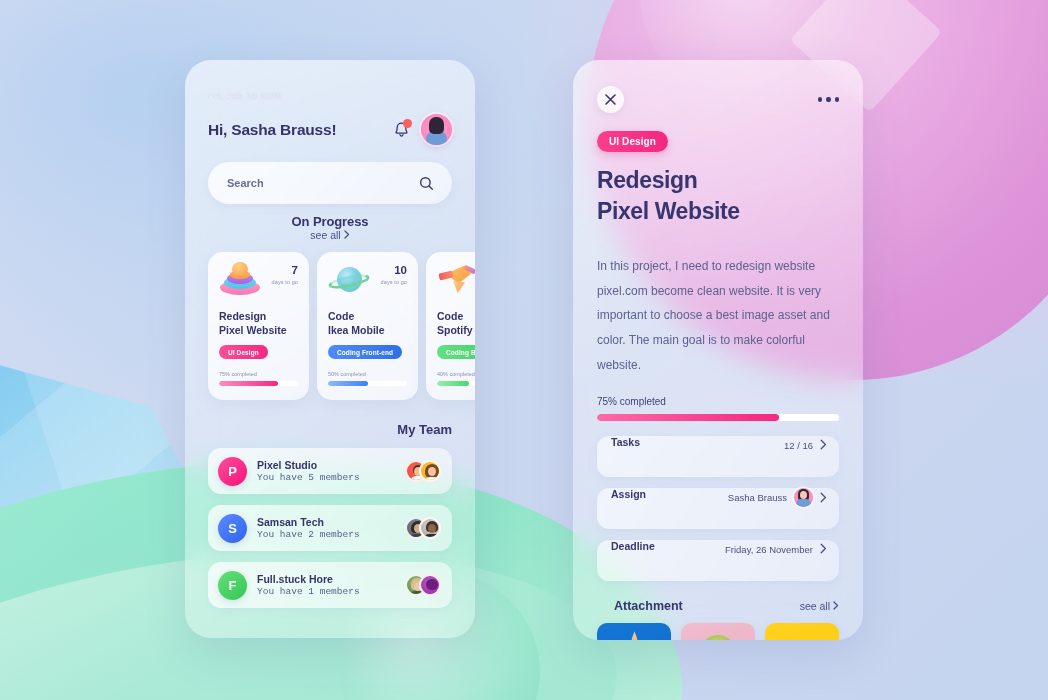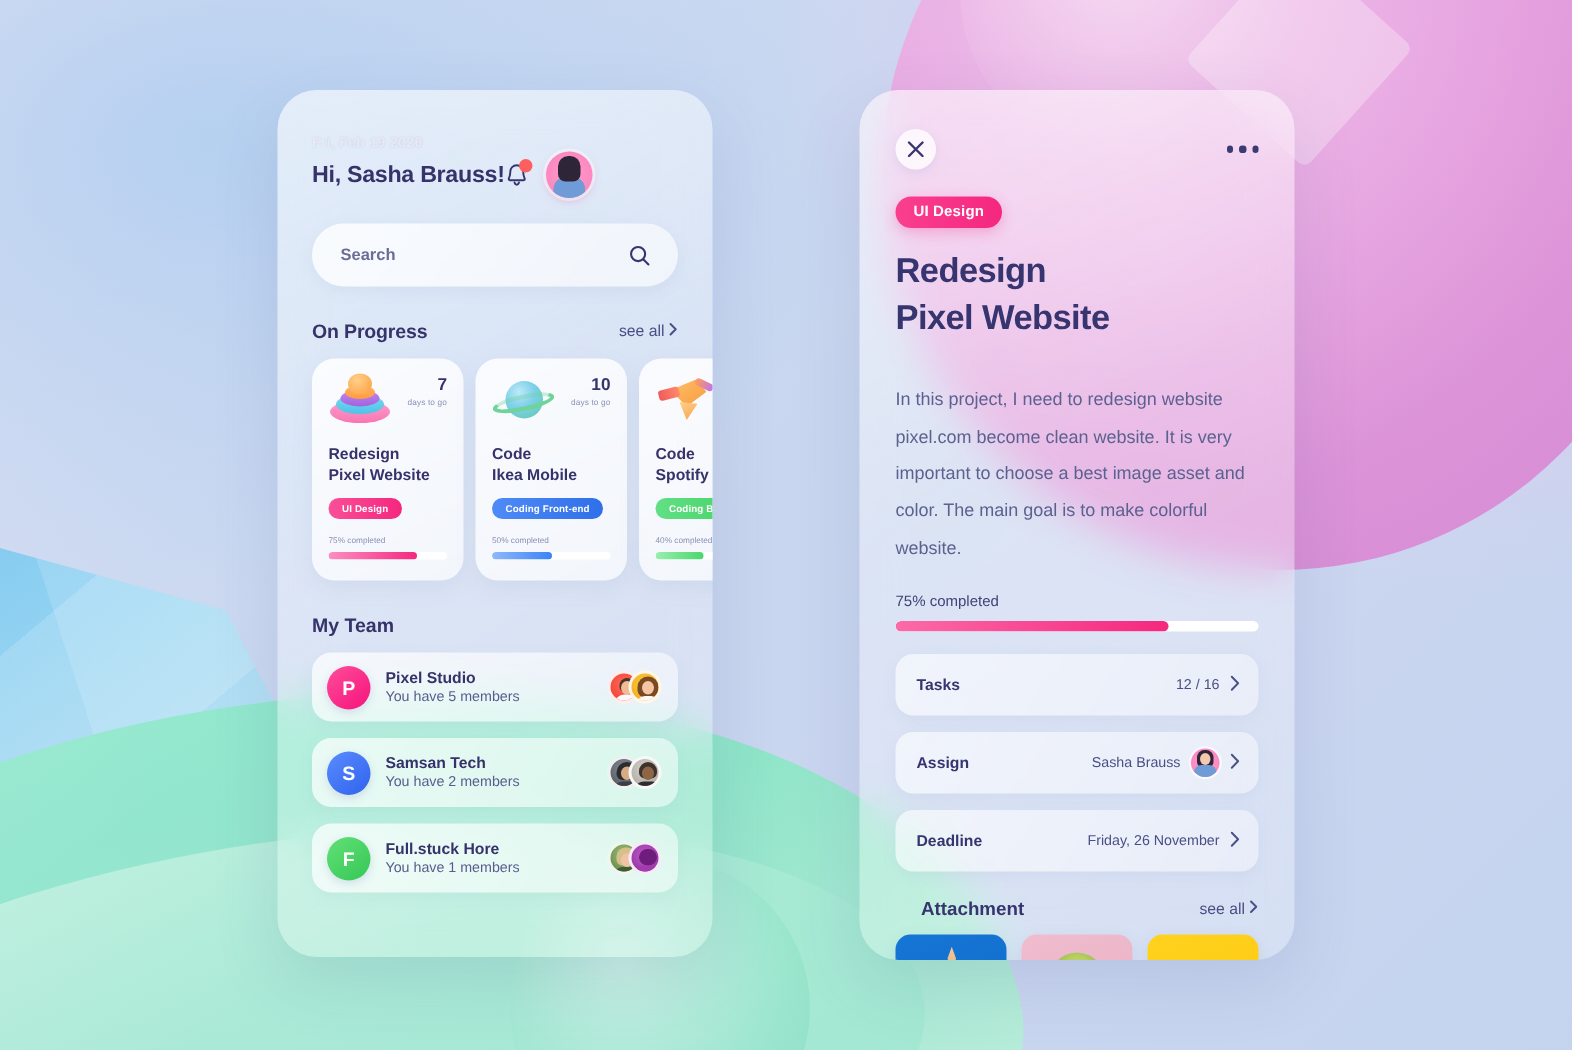--- a/index.html
+++ b/index.html
@@ -96,21 +96,21 @@
   }
   #phone-left  { left:185px; top:60px;  width:290px; height:578px; }
   #phone-right { left:573px; top:60px;  width:290px; height:580px; }
 
   
   .l-pad { padding:30px 23px 0 23px; }
   .date {
     font-size:9.5px; color:#e9eaf6; letter-spacing:.15px; font-weight:600;
     text-shadow:0 0 1px rgba(150,160,200,.5);
   }
-  .greet-row { display:flex; align-items:center; justify-content:flex-start; margin-top:0; }
+  .greet-row { display:flex; align-items:center; justify-content:space-between; margin-top:13px; }
   .greet { font-size:15.5px; font-weight:700; color:#36336b; letter-spacing:-.2px; }
   .greet-actions { display:flex; align-items:center; gap:11px; }
   .bell { position:relative; width:17px; height:18px; }
   .bell svg { display:block; }
   .bell-dot {
     position:absolute; right:-2px; top:-2px; width:9px; height:9px;
     border-radius:50%; background:#fd5f5f;
   }
   .avatar-top {
     width:31px; height:31px; border-radius:50%;
@@ -125,21 +125,21 @@
   .search {
     margin-top:17px; height:42px; border-radius:21px;
     background:linear-gradient(120deg, rgba(255,255,255,.80) 0%, rgba(255,255,255,.58) 100%);
     display:flex; align-items:center; justify-content:space-between;
     padding:0 18px 0 19px;
     box-shadow:0 3px 10px rgba(120,135,180,.10);
   }
   .search-ph { font-size:11px; color:#6a6e96;font-weight:bold; }
   .search-icon svg { display:block; }
 
-  .sec-row { display:flex; align-items:center; justify-content:space-between; margin-top:22px; }
+  .sec-row { display:flex; align-items:center; justify-content:space-between; margin-top:10px;flex-direction:column; }
   .sec-title { font-size:13px; font-weight:700; color:#36336b; letter-spacing:-.1px; }
   .see-all { font-size:10.5px; color:#4a4f86; display:flex; align-items:center; gap:3px; cursor:pointer; }
 
   
   .cards {
     display:flex; gap:8px; margin-top:11px;
     padding-left:23px;
     width:100%;
   }
   .pcard {
@@ -182,37 +182,37 @@
     border:3px solid #6fd39a; transform:rotate(-12deg);
     border-top-color:rgba(111,211,154,.35);
   }
   
   .art-bird .b1 { position:absolute; left:10px; top:4px; width:24px; height:18px; background:linear-gradient(140deg,#ffc06a,#f89b3f); clip-path:polygon(0% 40%,70% 0%,100% 45%,45% 100%); }
   .art-bird .b2 { position:absolute; left:2px; top:10px; width:14px; height:7px; background:linear-gradient(90deg,#f05a5a,#ff8a6a); border-radius:2px; transform:rotate(-14deg); }
   .art-bird .b3 { position:absolute; left:26px; top:5px; width:13px; height:5px; background:linear-gradient(90deg,#ff9c5a,#c074e6); border-radius:3px; transform:rotate(26deg); }
   .art-bird .b4 { position:absolute; left:16px; top:19px; width:12px; height:12px; background:linear-gradient(150deg,#ffd08a,#f8a24d); clip-path:polygon(0% 0%,100% 10%,40% 100%); }
 
   
-  .team-title { margin-top:22px; font-size:13px; font-weight:700; color:#36336b; }
+  .team-title { margin-top:22px; font-size:13px; font-weight:700; color:#36336b;text-align:right; }
   .team-list { margin-top:11px; display:flex; flex-direction:column; gap:11px; }
   .team-row {
     height:46px; border-radius:13px;
     background:linear-gradient(120deg, rgba(255,255,255,.72) 0%, rgba(255,255,255,.50) 100%);
     display:flex; align-items:center; padding:0 11px 0 10px; gap:10px;
     box-shadow:0 3px 10px rgba(120,135,180,.08);
   }
   .team-badge {
     width:29px; height:29px; border-radius:50%;
     display:flex; align-items:center; justify-content:center;
     color:#fff; font-size:13px; font-weight:700;
     box-shadow:0 2px 6px rgba(120,135,180,.25);
   }
   .team-meta { flex:1; }
   .team-name { font-size:10.5px; font-weight:700; color:#36336b; }
-  .team-sub { font-size:9.5px; color:#585d8e; margin-top:1px; }
+  .team-sub { font-size:9.5px; color:#585d8e; margin-top:1px;font-family:Liberation Mono, monospace; }
   .team-avs { display:flex; }
   .tav {
     width:22px; height:22px; border-radius:50%;
     border:2px solid rgba(255,255,255,.9);
     position:relative; overflow:hidden;
   }
   .tav + .tav { margin-left:-8px; }
 
   
   .r-pad { padding:26px 24px 0 24px; position:relative; z-index:2; }
@@ -236,21 +236,21 @@
   .r-desc { margin-top:28px; font-size:12px; color:#5c628f; line-height:2.05; }
 
   .prog-label { margin-top:19px; font-size:10px; color:#3f4476; }
   .prog-track { margin-top:7px; height:7px; border-radius:4px; background:#fff; overflow:hidden; }
   .prog-fill { height:100%; border-radius:4px; background:linear-gradient(90deg,#fb6aa8,#f5277f); }
 
   .rows { margin-top:15px; display:flex; flex-direction:column; gap:11px; }
   .r-row {
     height:41px; border-radius:12px;
     background:linear-gradient(120deg, rgba(255,255,255,.60) 0%, rgba(255,255,255,.40) 100%);
-    display:flex; align-items:center; justify-content:space-between;
+    display:flex; align-items:flex-start; justify-content:space-between;
     padding:0 12px 0 14px;
     box-shadow:0 3px 10px rgba(120,135,180,.09);
   }
   .r-row-label { font-size:10.5px; font-weight:700; color:#37356f; }
   .r-row-right { display:flex; align-items:center; gap:7px; }
   .r-row-val { font-size:9.5px; color:#4a4f86; }
   .r-row-av {
     width:19px; height:19px; border-radius:50%;
     background:radial-gradient(circle,#ff9ecb,#fb7fbb);
     position:relative; overflow:hidden;

